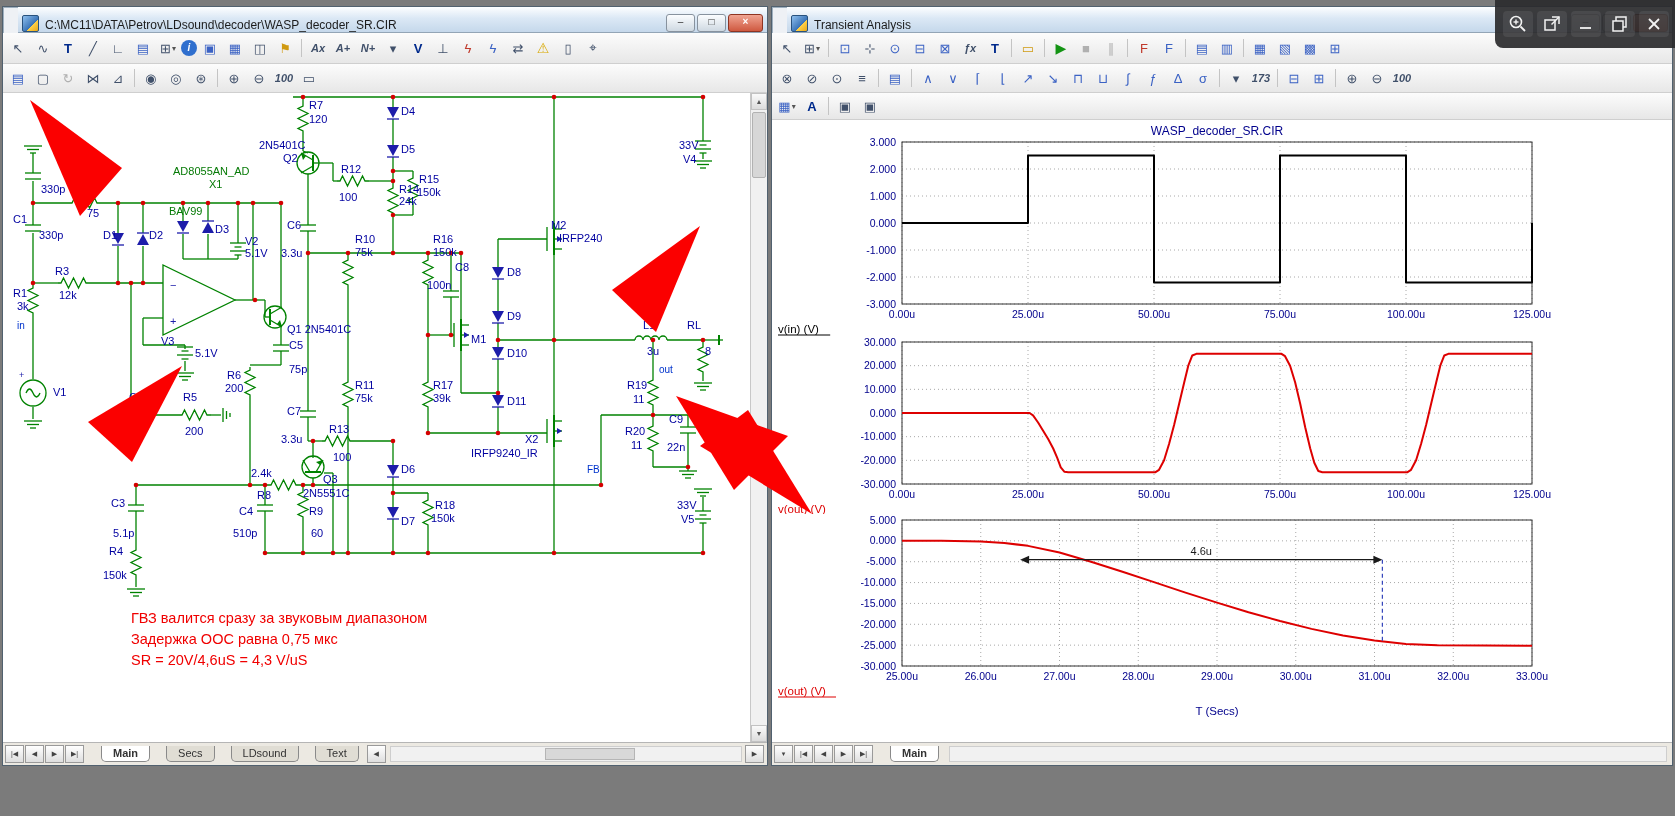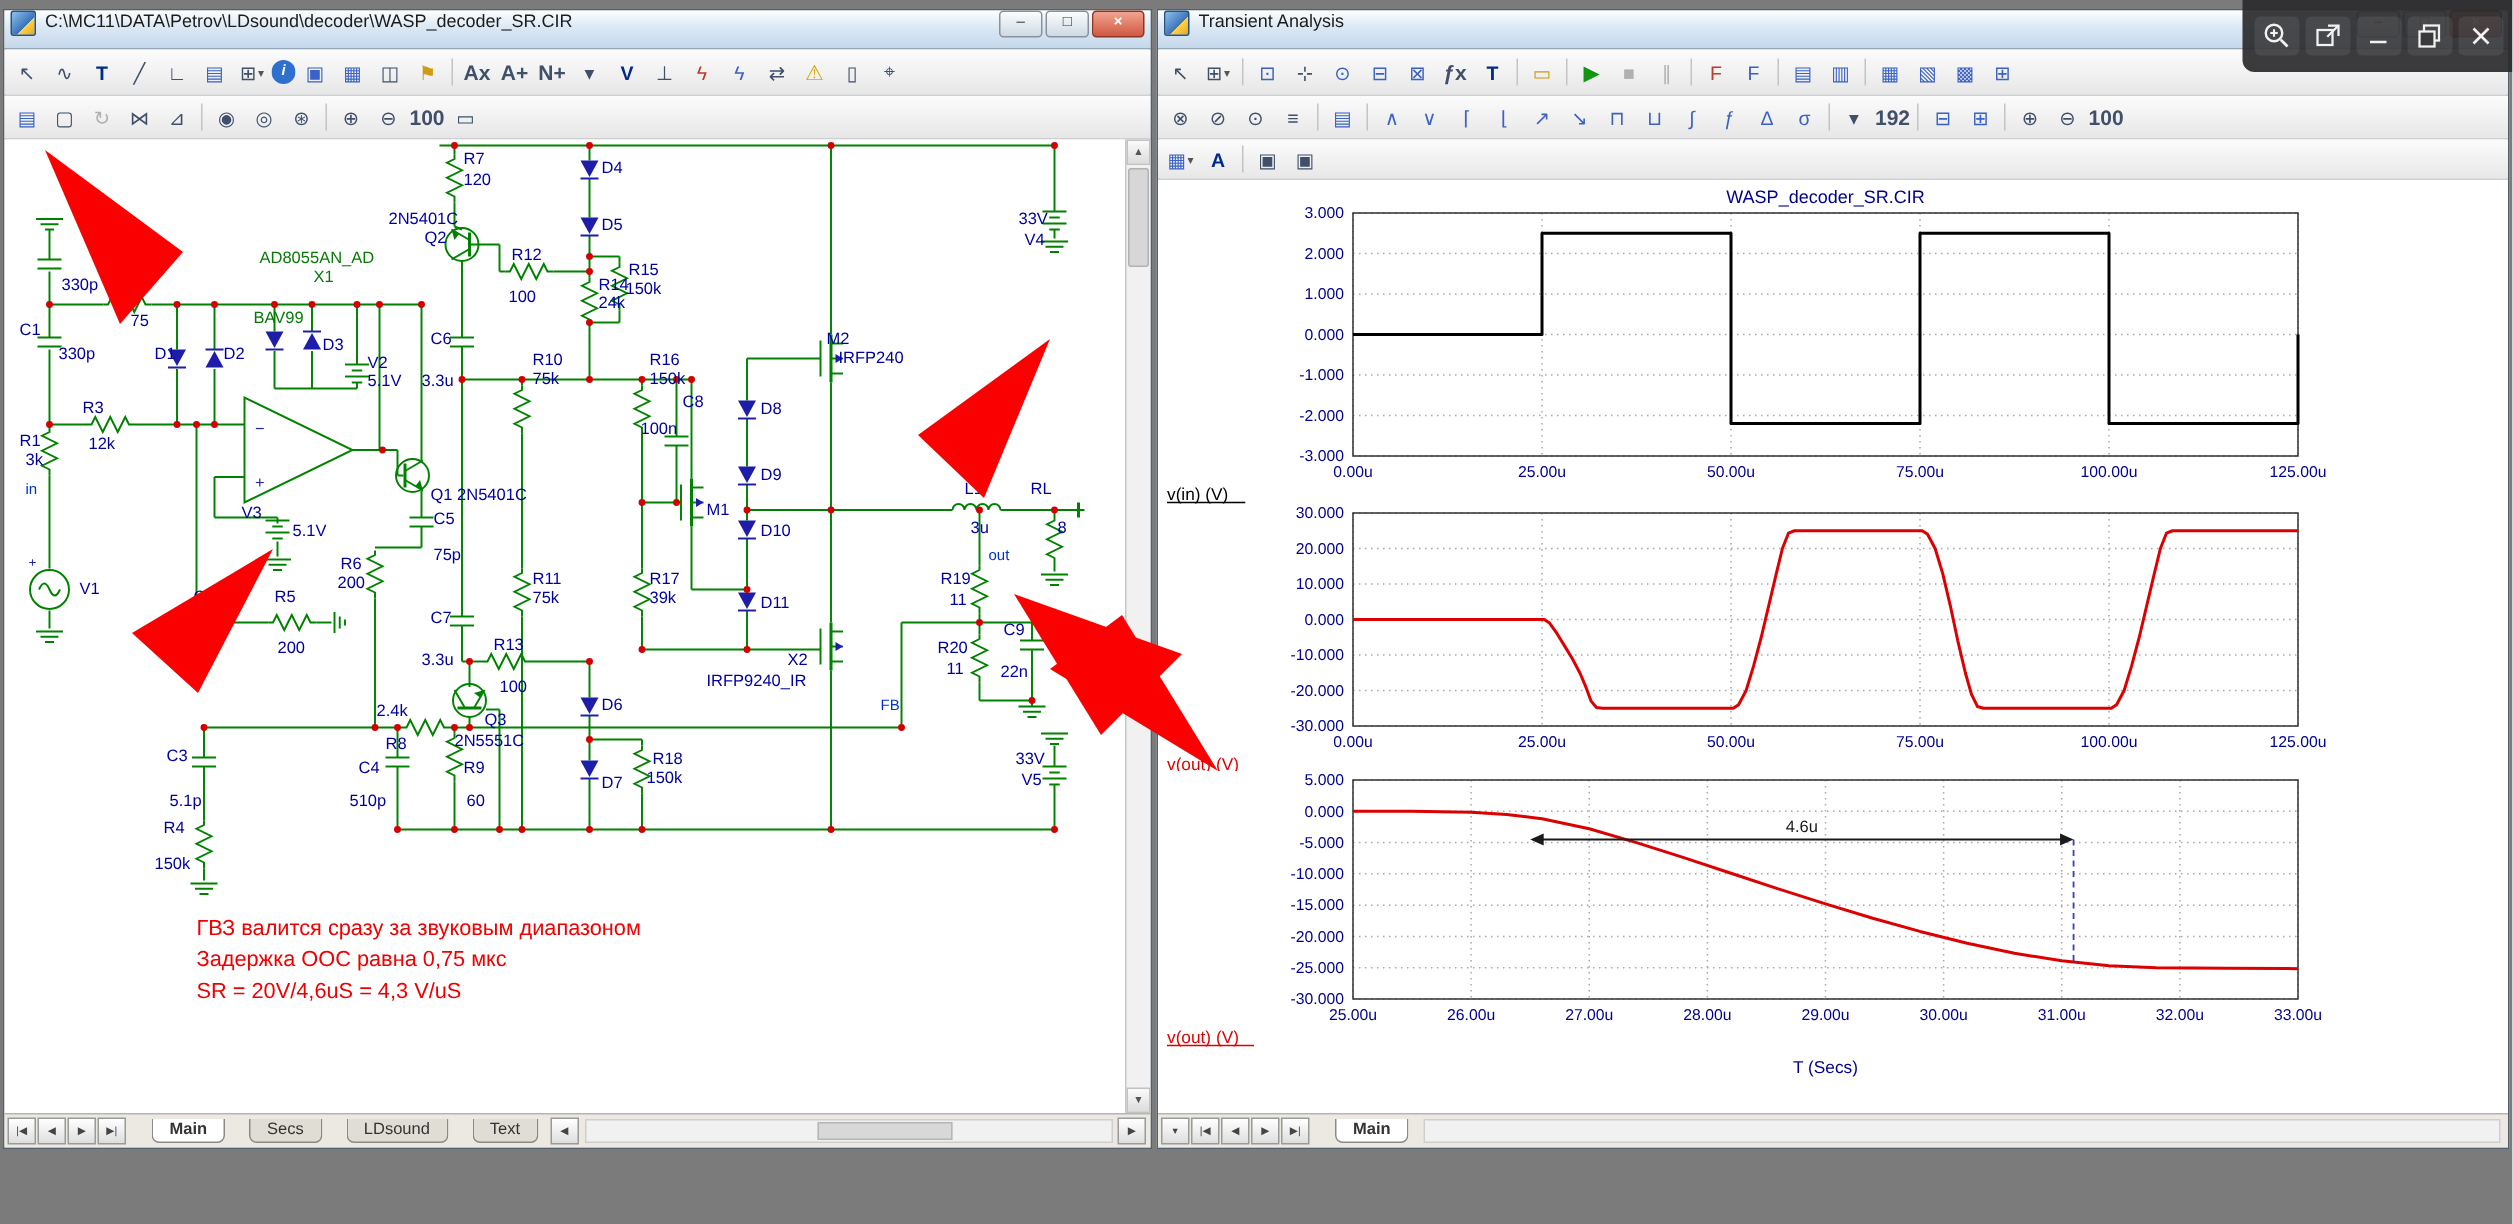--- a/index.html
+++ b/index.html
@@ -1,40 +1,40 @@
 <!DOCTYPE html>
 <html><head>
 <meta charset="utf-8">
 <style>
   html,body{margin:0;padding:0;width:1675px;height:816px;overflow:hidden;
     font-family:"Liberation Sans",sans-serif;}
   #stage{position:relative;width:1675px;height:816px;background:#7b7b7b;overflow:hidden;}
   .window{position:absolute;background:#eef1f5;border:1px solid #51616f;
     box-shadow:0 0 0 1px #9fb0bf inset;display:flex;flex-direction:column;}
-  .titlebar{height:25px;display:flex;align-items:flex-start;padding:0 4px;
+  .titlebar{height:25px;display:flex;align-items:flex-end;padding:0 4px;
     background:linear-gradient(#fdfeff,#dbe8f5 45%,#c5d8eb);
-    border-bottom:1px solid #93a5b6;font-size:12px;color:#1c1c1c;flex:none;}
+    border-bottom:1px solid #93a5b6;font-size:12px;color:#1c1c1c;flex:none;margin-left:15px;}
   .appicon{width:15px;height:15px;border:1px solid #28527e;border-radius:2px;
     background:linear-gradient(135deg,#8fc0ee 0%,#3a74b8 60%,#ffd24a 61%,#e8a718 100%);flex:none;}
   .titlebar .title{flex:1;margin-left:6px;white-space:nowrap;overflow:hidden;text-overflow:ellipsis;}
   .winbtns{display:flex;gap:2px;flex:none;}
   .winbtn{width:27px;height:16px;border:1px solid #87929e;border-radius:3px;
     background:linear-gradient(#fbfdff,#cfd9e2);font-size:10px;line-height:14px;
     text-align:center;color:#333;}
   .winbtn.close{width:33px;background:linear-gradient(#f0a492,#cf5940);border-color:#8e3422;color:#fff;font-weight:bold;}
   .toolbar{display:flex;align-items:center;gap:1px;padding:2px 3px;flex:none;
     background:linear-gradient(#fcfcfc,#e7e7e7);border-bottom:1px solid #cfcfcf;}
   .tbtn{min-width:22px;height:20px;display:inline-flex;align-items:center;justify-content:center;
     font-size:13px;color:#40506a;border:1px solid transparent;border-radius:2px;}
   .tbsep{width:1px;height:18px;background:#c4c4c4;margin:0 3px;flex:none;}
   .caret{font-size:8px;margin-left:1px;color:#555;}
   .c-blue{color:#3b62c4;} .c-red{color:#c03a2c;} .c-run{color:#149414;font-size:14px;}
   .c-gold{color:#d09a12;} .c-warn{color:#d8a800;font-size:14px;} .c-dim{color:#b0b0b0;}
   .c-navy{color:#002a8c;font-weight:bold;} 
-  .c-tiny{font-size:14px;font-weight:bold;letter-spacing:0;}
+  .c-tiny{font-size:11px;font-weight:bold;letter-spacing:0;font-style:italic;}
   .c-info{background:#2f6fce;color:#fff;border-radius:50%;font-style:italic;font-weight:bold;
     font-size:10px;width:14px;height:14px;line-height:14px;min-width:14px;}
   .content-row{flex:1;display:flex;min-height:0;}
   .schematic{flex:1;background:#fff;position:relative;overflow:hidden;}
   .schematic svg{position:absolute;left:0;top:0;}
   .vscroll{width:16px;border-left:1px solid #c8c8c8;background:#f1f1f1;display:flex;flex-direction:column;flex:none;}
   .sarrow{height:15px;background:linear-gradient(#fafafa,#dcdcdc);border:1px solid #c2c2c2;
     font-size:7px;color:#555;display:flex;align-items:center;justify-content:center;flex:none;}
   .strack{flex:1;position:relative;}
   .sthumb{position:absolute;left:1px;right:1px;top:2px;height:64px;background:#d7d7d7;
@@ -658,21 +658,21 @@
         <span class="tbtn c-blue">↗</span>
         <span class="tbtn c-blue">↘</span>
         <span class="tbtn c-blue">⊓</span>
         <span class="tbtn c-blue">⊔</span>
         <span class="tbtn c-blue">∫</span>
         <span class="tbtn c-blue">ƒ</span>
         <span class="tbtn c-blue">Δ</span>
         <span class="tbtn c-blue">σ</span>
         <span class="tbsep"></span>
         <span class="tbtn">▾</span>
-        <span class="tbtn c-tiny">192</span>
+        <span class="tbtn c-tiny">173</span>
         <span class="tbsep"></span>
         <span class="tbtn c-blue">⊟</span>
         <span class="tbtn c-blue">⊞</span>
         <span class="tbsep"></span>
         <span class="tbtn">⊕</span>
         <span class="tbtn">⊖</span>
         <span class="tbtn c-tiny">100</span>
       </div>
     <div class="toolbar" style="height:22px;">
         <span class="tbtn c-blue">▦<span class="caret">▾</span></span>

